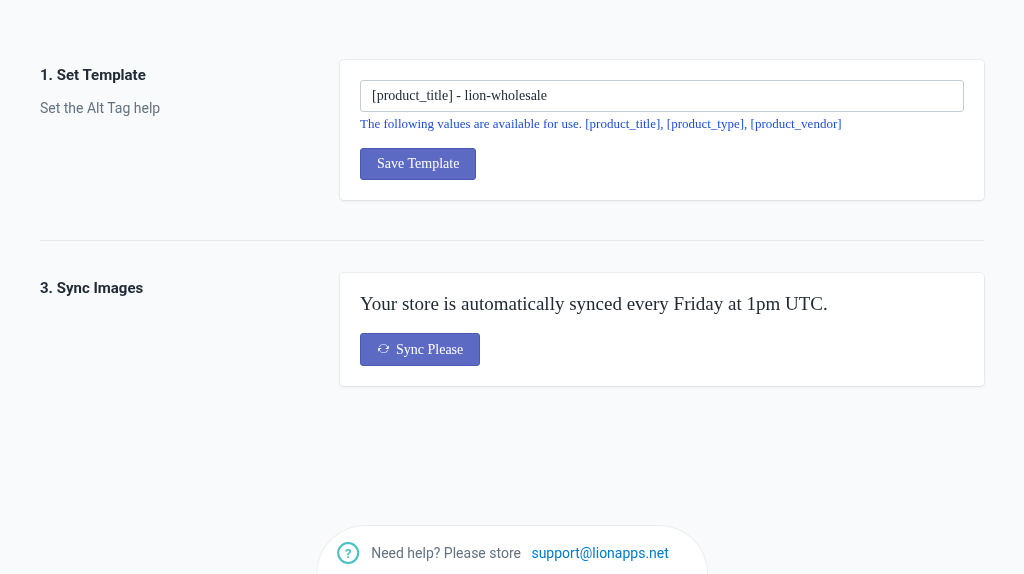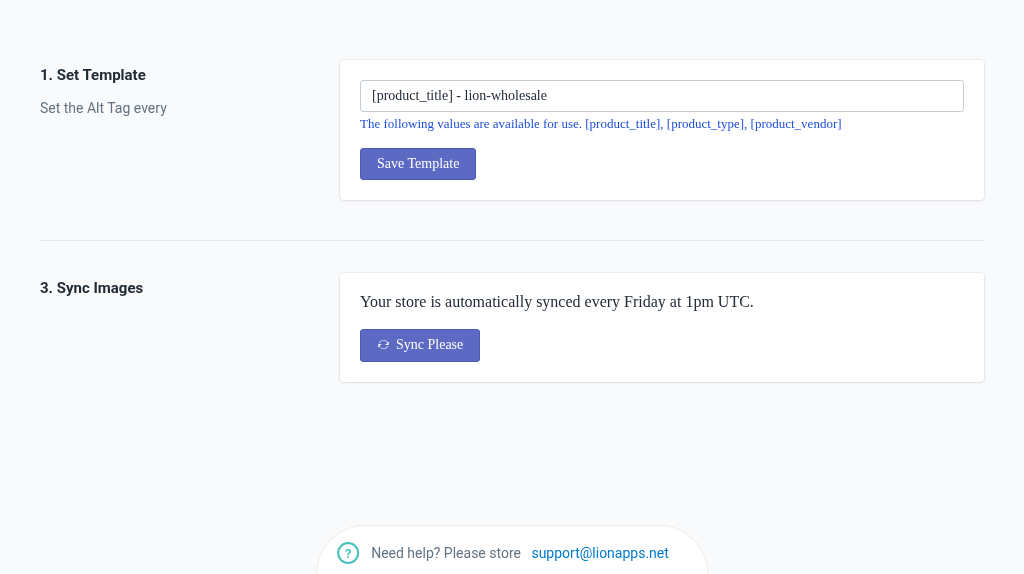--- a/index.html
+++ b/index.html
@@ -64,27 +64,27 @@
       background: #fff;
       margin-bottom: 4px;
       font-family: inherit;
     }
     .helper-text {
       font-size: 13px;
       color: #1d4ed8;
       margin-bottom: 16px;
     }
     .info-text {
-      font-size: 16px;
+      font-size: 19px;
       color: #212b36;
       margin-bottom: 18px;
     }
     .btn {
       display: inline-flex;
-      align-items: flex-start;
+      align-items: flex-end;
       gap: 6px;
       background: #5c6ac4;
       color: #fff;
       border: 1px solid #4b5ab1;
       border-radius: 3px;
       padding: 8px 16px;
       font-size: 14px;
       cursor: pointer;
       font-family: inherit;
       line-height: 1;
@@ -129,21 +129,21 @@
     }
   </style>
 </head>
 <body>
 
 <div class="container">
 
   <div class="section">
     <div class="left-col">
       <h3>1. Set Template</h3>
-      <p>Set the Alt Tag every</p>
+      <p>Set the Alt Tag help</p>
     </div>
     <div class="right-col">
       <div class="card">
         <input type="text" class="text-input" value="[product_title] - lion-wholesale" style="">
         <div class="helper-text">The following values are available for use. [product_title], [product_type], [product_vendor]</div>
         <button class="btn">
           <span>Save Template</span>
         </button>
       </div>
     </div>

